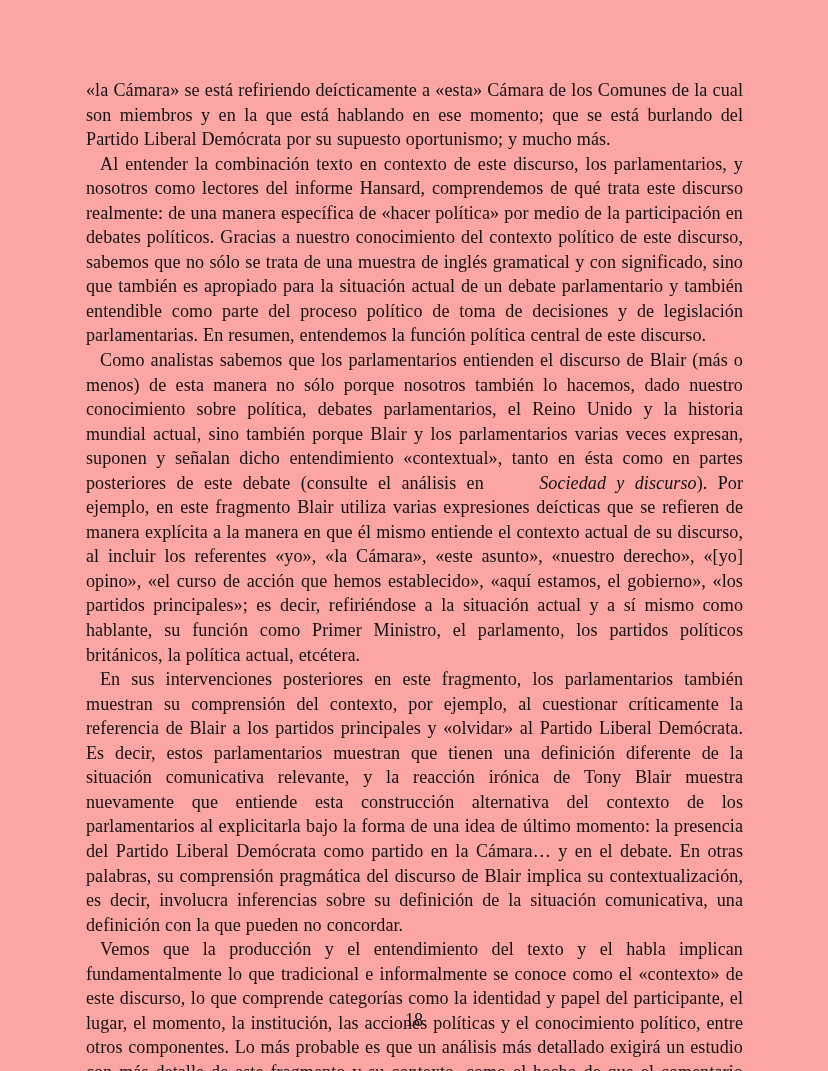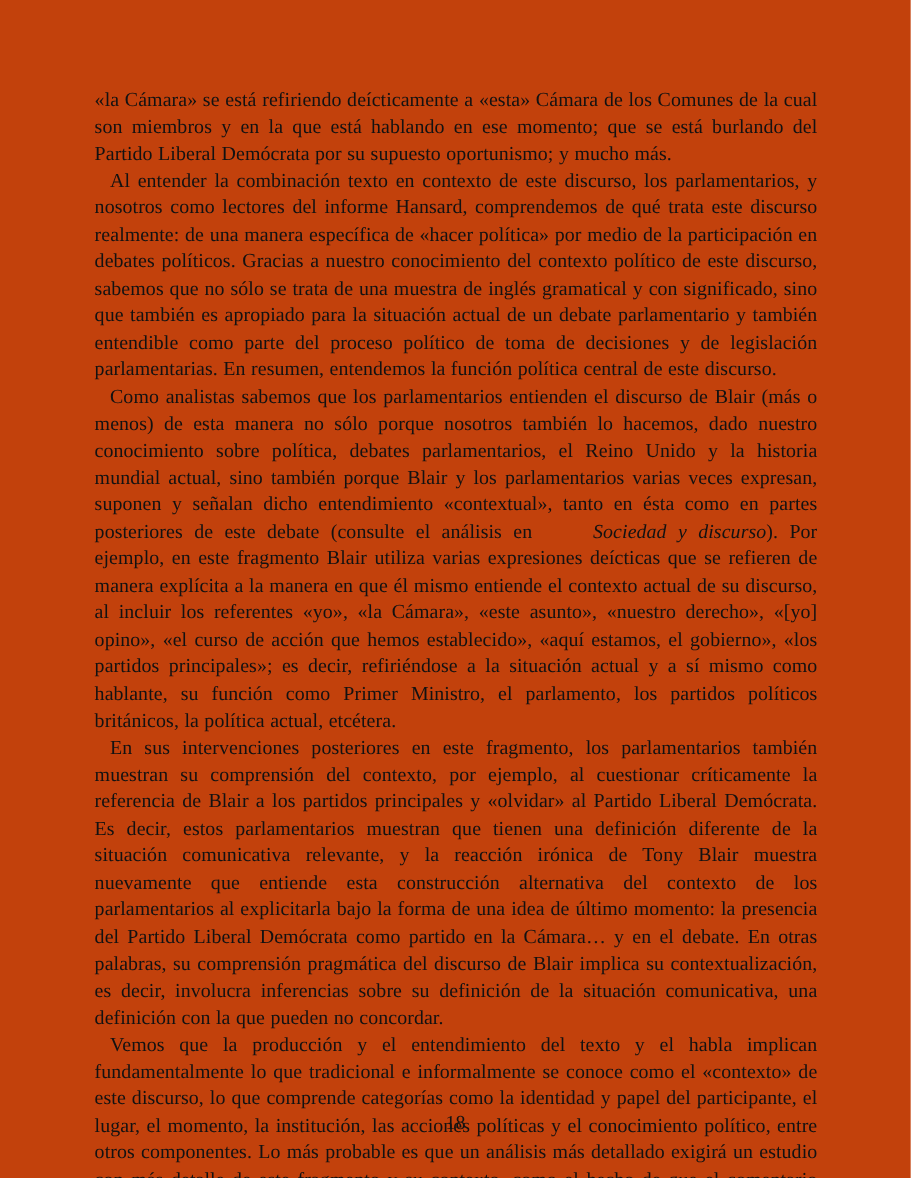--- a/index.html
+++ b/index.html
@@ -4,21 +4,21 @@
 <style>
   html, body {
     margin: 0;
     padding: 0;
     background: #ffffff;
   }
   .page {
     position: relative;
     width: 828px;
     height: 1071px;
-    background: #c2410c;
+    background: #fca5a5;
     overflow: hidden;
     font-family: "Liberation Serif", "DejaVu Serif", serif;
     color: #121212;
   }
   .text-block {
     position: absolute;
     left: 86px;
     top: 78px;
     width: 657px;
   }

